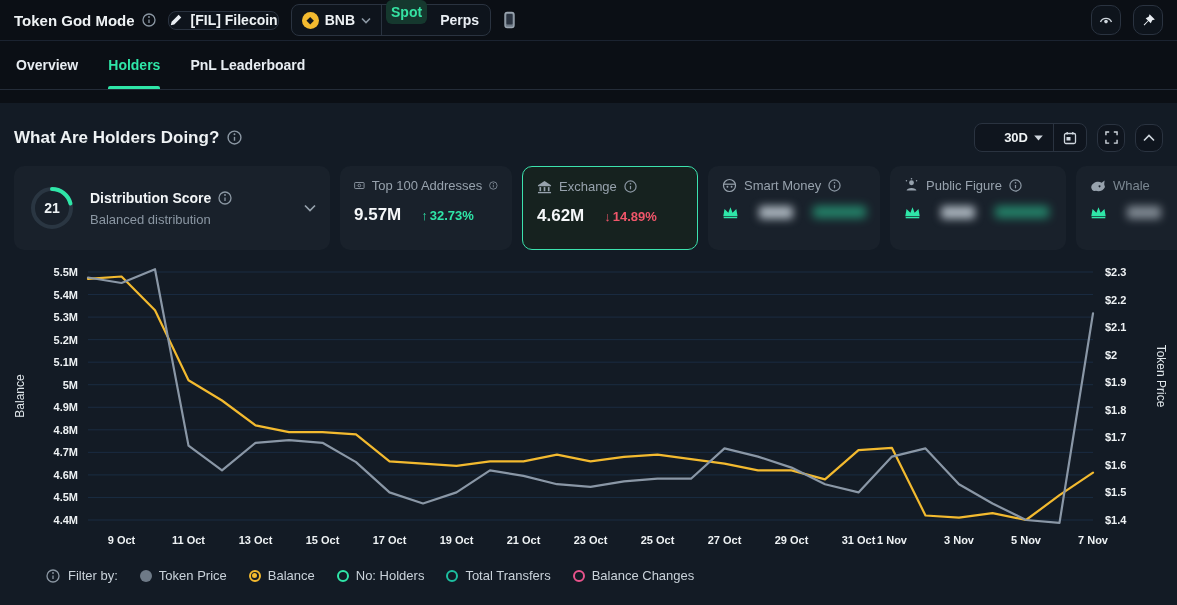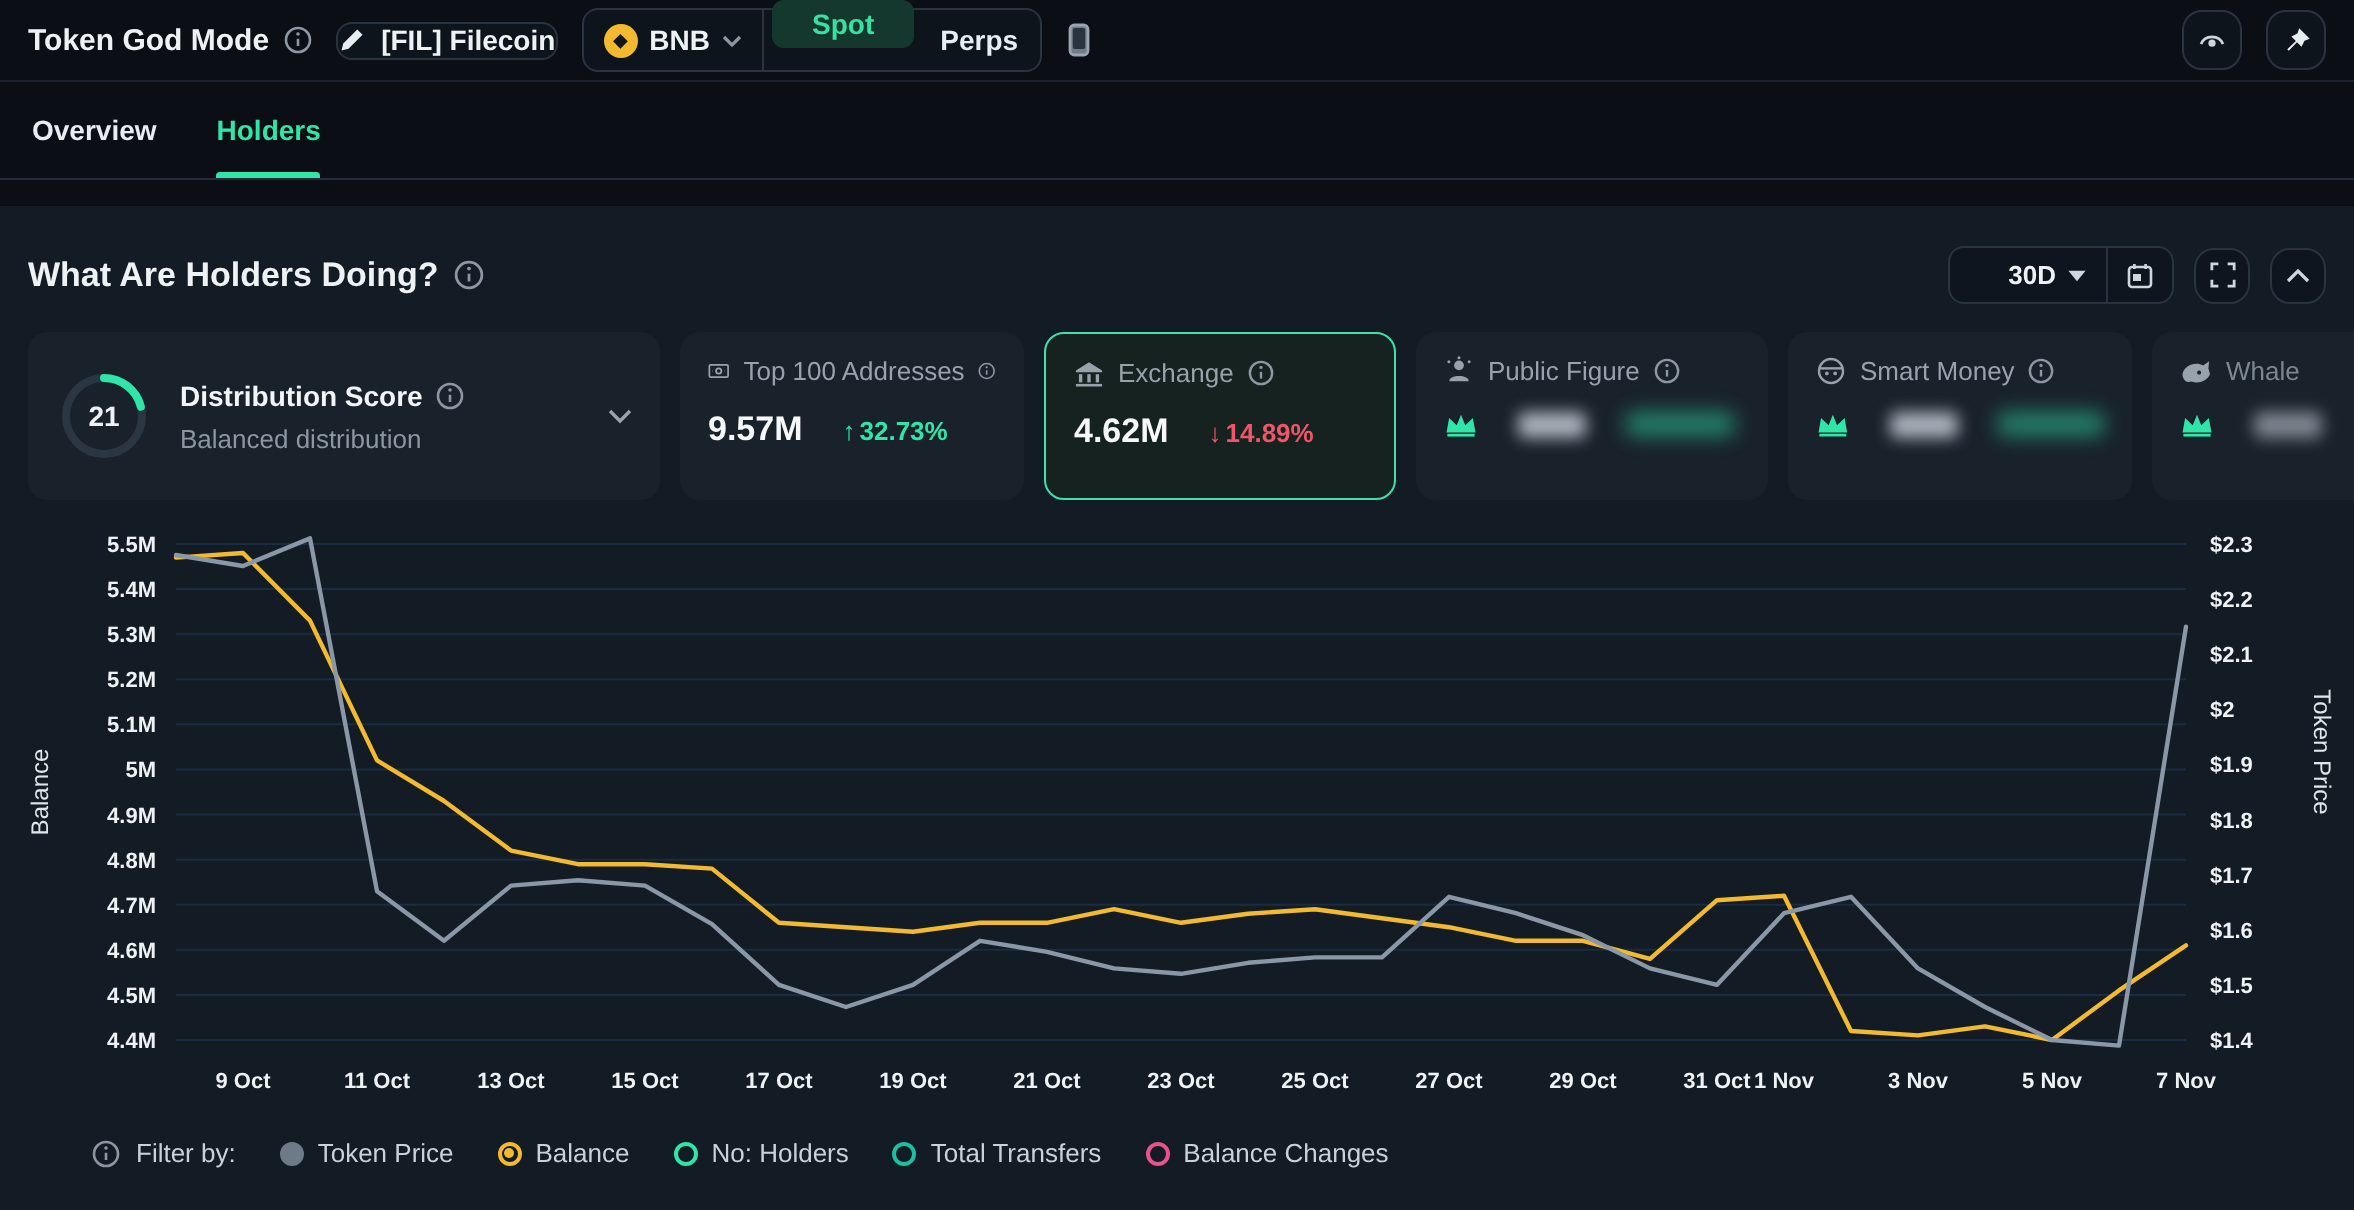--- a/index.html
+++ b/index.html
@@ -9,21 +9,21 @@
   
   .topbar { height:41px; display:flex; align-items:center; gap:12px; padding:0 14px;
     background:#0b0f15; border-bottom:1px solid #1b2330; }
   .app-title { font-size:15px; font-weight:700; display:flex; align-items:center; gap:7px; }
   .iconbtn, .chipgroup { border:1px solid #2a3340; border-radius:8px; background:#0e141c; }
   .token-chip { display:flex; align-items:center; gap:8px; height:19px; padding:0 0;
     font-size:14px; font-weight:600; cursor:pointer; }
   .market-group { display:flex; align-items:center; height:32px; }
   .chain-chip { display:flex; align-items:center; gap:6px; padding:0 10px; height:100%; cursor:pointer; font-size:14px; font-weight:600; }
   .vdiv { width:1px; height:100%; background:#2a3340; }
-  .spot-pill { margin:0 2px 17px 4px; padding:4px 20px; border-radius:6px; background:#15382e;
+  .spot-pill { margin:0 2px 17px 4px; padding:4px 5px; border-radius:6px; background:#15382e;
     color:#35e2a2; font-weight:700; font-size:14px; cursor:pointer; }
   .perps { padding:4px 11px; font-size:14px; font-weight:600; color:#e8edf2; cursor:pointer; }
   .bnb-coin { width:17px; height:17px; border-radius:50%; background:#f3ba2f; color:#12161c;
     display:flex; align-items:center; justify-content:center; font-size:9px; font-weight:700; }
   .spacer { flex:1; }
   .sqbtn { width:30px; height:30px; border:1px solid #2a3340; border-radius:10px;
     display:flex; align-items:center; justify-content:center; color:#cfd6dd; cursor:pointer; background:#0e141c; }
   .muted { color:#8b97a3; }
 
   
@@ -124,20 +124,21 @@
   <div class="sqbtn">
     <svg class="ic" width="15" height="15" viewBox="0 0 16 16">
         <path d="M9.2 1.2 L14.8 6.8 L12 7.8 L10.4 11 L8 8.6 L3.6 13.2 L2.8 12.4 L7.4 8 L5 5.6 L8.2 4 Z" fill="#e8edf2"></path>
       </svg>
   </div>
 </div>
 
 <div class="navtabs">
   <div class="navtab">Overview</div>
   <div class="navtab active">Holders</div>
+  <div class="navtab">PnL Leaderboard</div>
 </div>
 
 <div class="panel">
 
   <div class="panel-head">
     <div class="panel-title">
       <span>What Are Holders Doing?</span>
       <svg class="ic muted" width="15" height="15" viewBox="0 0 14 14" fill="none" stroke="#8b97a3" stroke-width="1.3">
           <circle cx="7" cy="7" r="6"></circle>
           <line x1="7" y1="6.4" x2="7" y2="10"></line>
@@ -245,55 +246,55 @@
       </div>
       <div class="card-val-row">
         <span class="val">4.62M</span>
         <span class="chg down">
           <span>↓</span>
           <span>14.89%</span>
         </span>
       </div>
     </div>
 
+    <div class="card" style="width:172px">
+      <div class="card-head">
+        <svg class="ic" width="15" height="15" viewBox="0 0 16 16" fill="none" stroke="#97a2ad" stroke-width="1.3">
+            <circle cx="8" cy="8" r="6.4"></circle>
+            <path d="M2.2 6.6 h11.6"></path>
+            <circle cx="5.8" cy="9.3" r="1" fill="#97a2ad" stroke="none"></circle>
+            <circle cx="10.2" cy="9.3" r="1" fill="#97a2ad" stroke="none"></circle>
+          </svg>
+        <span>Smart Money</span>
+        <svg class="ic muted" width="13" height="13" viewBox="0 0 14 14" fill="none" stroke="#8b97a3" stroke-width="1.3">
+            <circle cx="7" cy="7" r="6"></circle>
+            <line x1="7" y1="6.4" x2="7" y2="10"></line>
+            <circle cx="7" cy="4" r="0.9" fill="#8b97a3" stroke="none"></circle>
+          </svg>
+      </div>
+      <div class="card-val-row">
+        <svg class="ic" width="17" height="14" viewBox="0 0 20 16" fill="#2fe6a8">
+            <path d="M1.5 13 L3 4.5 L7.5 8.8 L10 2.5 L12.5 8.8 L17 4.5 L18.5 13 Z"></path>
+            <rect x="2" y="13.8" width="16" height="1.6"></rect>
+          </svg>
+        <span class="blur-a"></span>
+        <span class="blur-b"></span>
+      </div>
+    </div>
+
     <div class="card" style="width:176px">
       <div class="card-head">
         <svg class="ic" width="15" height="15" viewBox="0 0 16 16" fill="#97a2ad">
             <circle cx="8" cy="5" r="2.6"></circle>
             <path d="M2.8 13.4 c0-3.6 10.4-3.6 10.4 0 Z"></path>
             <circle cx="2.6" cy="3" r="0.8"></circle>
             <circle cx="13.4" cy="3" r="0.8"></circle>
             <circle cx="8" cy="0.9" r="0.8"></circle>
           </svg>
         <span>Public Figure</span>
-        <svg class="ic muted" width="13" height="13" viewBox="0 0 14 14" fill="none" stroke="#8b97a3" stroke-width="1.3">
-            <circle cx="7" cy="7" r="6"></circle>
-            <line x1="7" y1="6.4" x2="7" y2="10"></line>
-            <circle cx="7" cy="4" r="0.9" fill="#8b97a3" stroke="none"></circle>
-          </svg>
-      </div>
-      <div class="card-val-row">
-        <svg class="ic" width="17" height="14" viewBox="0 0 20 16" fill="#2fe6a8">
-            <path d="M1.5 13 L3 4.5 L7.5 8.8 L10 2.5 L12.5 8.8 L17 4.5 L18.5 13 Z"></path>
-            <rect x="2" y="13.8" width="16" height="1.6"></rect>
-          </svg>
-        <span class="blur-a"></span>
-        <span class="blur-b"></span>
-      </div>
-    </div>
-
-    <div class="card" style="width:172px">
-      <div class="card-head">
-        <svg class="ic" width="15" height="15" viewBox="0 0 16 16" fill="none" stroke="#97a2ad" stroke-width="1.3">
-            <circle cx="8" cy="8" r="6.4"></circle>
-            <path d="M2.2 6.6 h11.6"></path>
-            <circle cx="5.8" cy="9.3" r="1" fill="#97a2ad" stroke="none"></circle>
-            <circle cx="10.2" cy="9.3" r="1" fill="#97a2ad" stroke="none"></circle>
-          </svg>
-        <span>Smart Money</span>
         <svg class="ic muted" width="13" height="13" viewBox="0 0 14 14" fill="none" stroke="#8b97a3" stroke-width="1.3">
             <circle cx="7" cy="7" r="6"></circle>
             <line x1="7" y1="6.4" x2="7" y2="10"></line>
             <circle cx="7" cy="4" r="0.9" fill="#8b97a3" stroke="none"></circle>
           </svg>
       </div>
       <div class="card-val-row">
         <svg class="ic" width="17" height="14" viewBox="0 0 20 16" fill="#2fe6a8">
             <path d="M1.5 13 L3 4.5 L7.5 8.8 L10 2.5 L12.5 8.8 L17 4.5 L18.5 13 Z"></path>
             <rect x="2" y="13.8" width="16" height="1.6"></rect>

